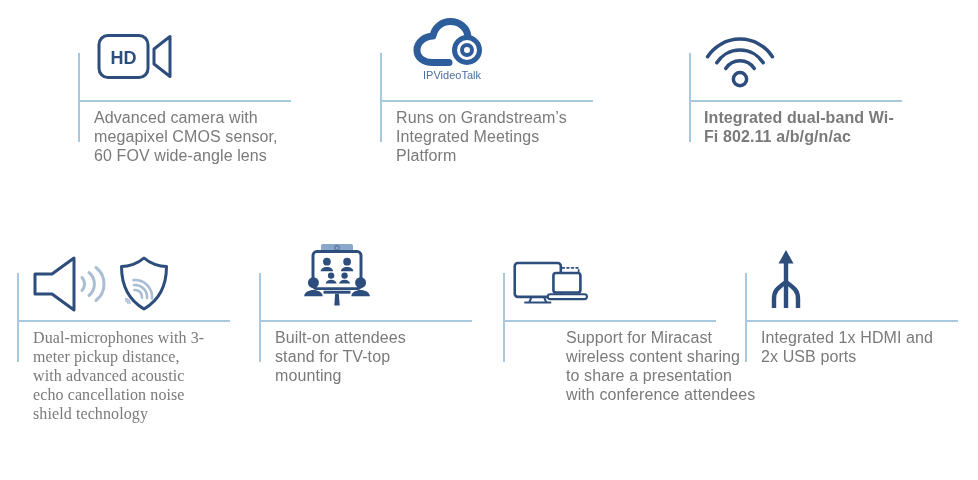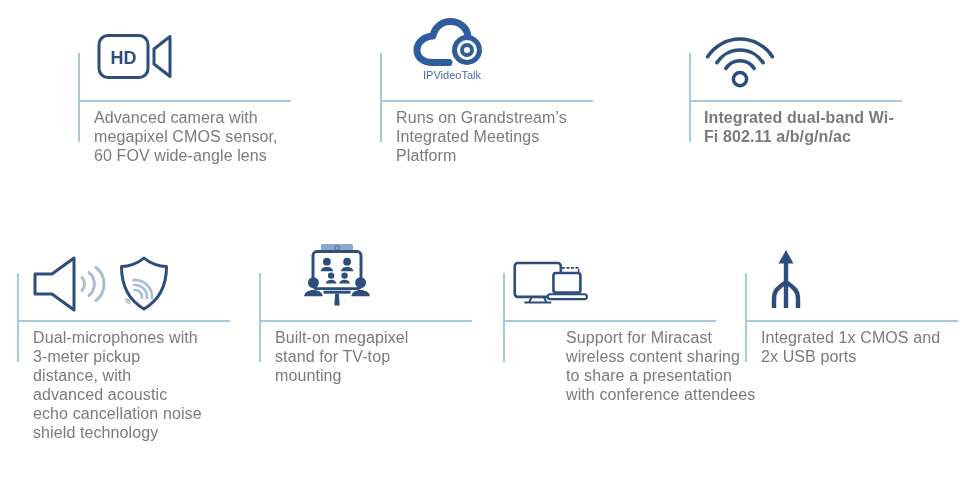--- a/index.html
+++ b/index.html
@@ -93,21 +93,21 @@
         <path class="st-n" stroke-width="3" stroke-linejoin="round" d="M112,3 C106,8.5 96.5,11.5 89.5,11.5 C89.5,28 95,44 112,54 C129,44 134.5,28 134.5,11.5 C127.5,11.5 118,8.5 112,3 Z"></path>
         <path class="st-l" stroke-width="2.6" stroke-linecap="round" d="M102.4,35 A7,7 0 0 1 110,42.6"></path>
         <path class="st-l" stroke-width="2.6" stroke-linecap="round" d="M102,30 A12,12 0 0 1 115,43"></path>
         <path class="st-l" stroke-width="2.6" stroke-linecap="round" d="M101.5,25.1 A17,17 0 0 1 120,43.5"></path>
         <path class="st-l" stroke-width="1.6" stroke-linecap="round" d="M93.8,46 A2,2 0 0 1 96,48.2"></path>
         <path class="st-l" stroke-width="1.6" stroke-linecap="round" d="M93.6,44.1 A4,4 0 0 1 98,48.4"></path>
       </g>
     </svg>
     <span class="vline" style="top:33px;"></span>
     <span class="hline" style="top:80px;"></span>
-    <p class="desc" style="left:16px;top:88px;width:172px;">Dual-microphones with 3-meter pickup distance, with advanced acoustic echo cancellation noise shield technology</p>
+    <p class="desc" style="left:16px;top:88px;width:172px;font-family:Liberation Serif, serif;">Dual-microphones with 3-meter pickup distance, with advanced acoustic echo cancellation noise shield technology</p>
   </section>
 
   <section class="feature" style="left:259px;top:240px;">
     <svg class="icon" style="left:44px;top:4px;" width="68" height="64" viewBox="0 0 80 76">
       <rect class="fl-bar" x="21" y="0" width="38" height="9" rx="2"></rect>
       <circle cx="40" cy="4.5" r="2.6" fill="none" stroke="#5577a5" stroke-width="1.4"></circle>
       <rect class="st-nw" x="11.5" y="9" width="57" height="44" rx="4.5" stroke-width="3.5"></rect>
       <g class="fl-n">
         <circle cx="28" cy="21" r="4.6"></circle>
           <path d="M20.5,32.5 C21,25.5 35,25.5 35.5,32.5 Z"></path>
@@ -124,21 +124,21 @@
         <circle cx="68" cy="46" r="6.5"></circle>
           <path d="M57,62 C57.5,52 78.5,52 79,62 Z"></path>
       </g>
       <g class="fl-n">
         <rect x="24" y="55.5" width="32" height="3.5"></rect>
         <path d="M37.8,59 L36.8,73 L43.2,73 L42.2,59 Z"></path>
       </g>
     </svg>
     <span class="vline" style="top:33px;"></span>
     <span class="hline" style="top:80px;"></span>
-    <p class="desc" style="left:16px;top:88px;width:172px;">Built-on megapixel stand for TV-top mounting</p>
+    <p class="desc" style="left:16px;top:88px;width:172px;">Built-on attendees stand for TV-top mounting</p>
   </section>
 
   <section class="feature" style="left:503px;top:240px;">
     <svg class="icon" style="left:10px;top:21px;" width="80" height="44" viewBox="0 0 92 50">
       <rect class="st-nw" x="2" y="2" width="53" height="39" rx="3.5" stroke-width="3"></rect>
       <path class="st-n" stroke-width="2.4" d="M21.5,41 L18.5,47.5 M35.5,41 L38.5,47.5 M13,47.5 L44,47.5"></path>
       <path class="st-n" stroke-width="2" stroke-dasharray="2 3.2" stroke-linecap="round" d="M57,7.5 L75.5,7.5 L75.5,27"></path>
       <rect class="st-nw" x="46.5" y="13.5" width="31" height="22.5" rx="3" stroke-width="3"></rect>
       <rect class="st-nw" x="40" y="38" width="45" height="5.5" rx="2.75" stroke-width="2.4"></rect>
     </svg>
@@ -149,16 +149,16 @@
 
   <section class="feature" style="left:745px;top:240px;">
     <svg class="icon" style="left:22px;top:10px;" width="38" height="58" viewBox="0 0 38 58">
       <polygon class="fl-n" points="19,0 26.5,13.5 11.5,13.5"></polygon>
       <rect class="fl-n" x="16.8" y="11" width="4.4" height="47"></rect>
       <path class="st-n" stroke-width="4.4" d="M7,58 L7,49 C7,41 10,38.5 19,32"></path>
       <path class="st-n" stroke-width="4.4" d="M31,58 L31,49 C31,41 28,38.5 19,32"></path>
     </svg>
     <span class="vline" style="top:33px;"></span>
     <span class="hline" style="top:80px;"></span>
-    <p class="desc" style="left:16px;top:88px;width:190px;">Integrated 1x CMOS and 2x USB ports</p>
+    <p class="desc" style="left:16px;top:88px;width:190px;">Integrated 1x HDMI and 2x USB ports</p>
   </section>
 
 </div>
 
 </body></html>

